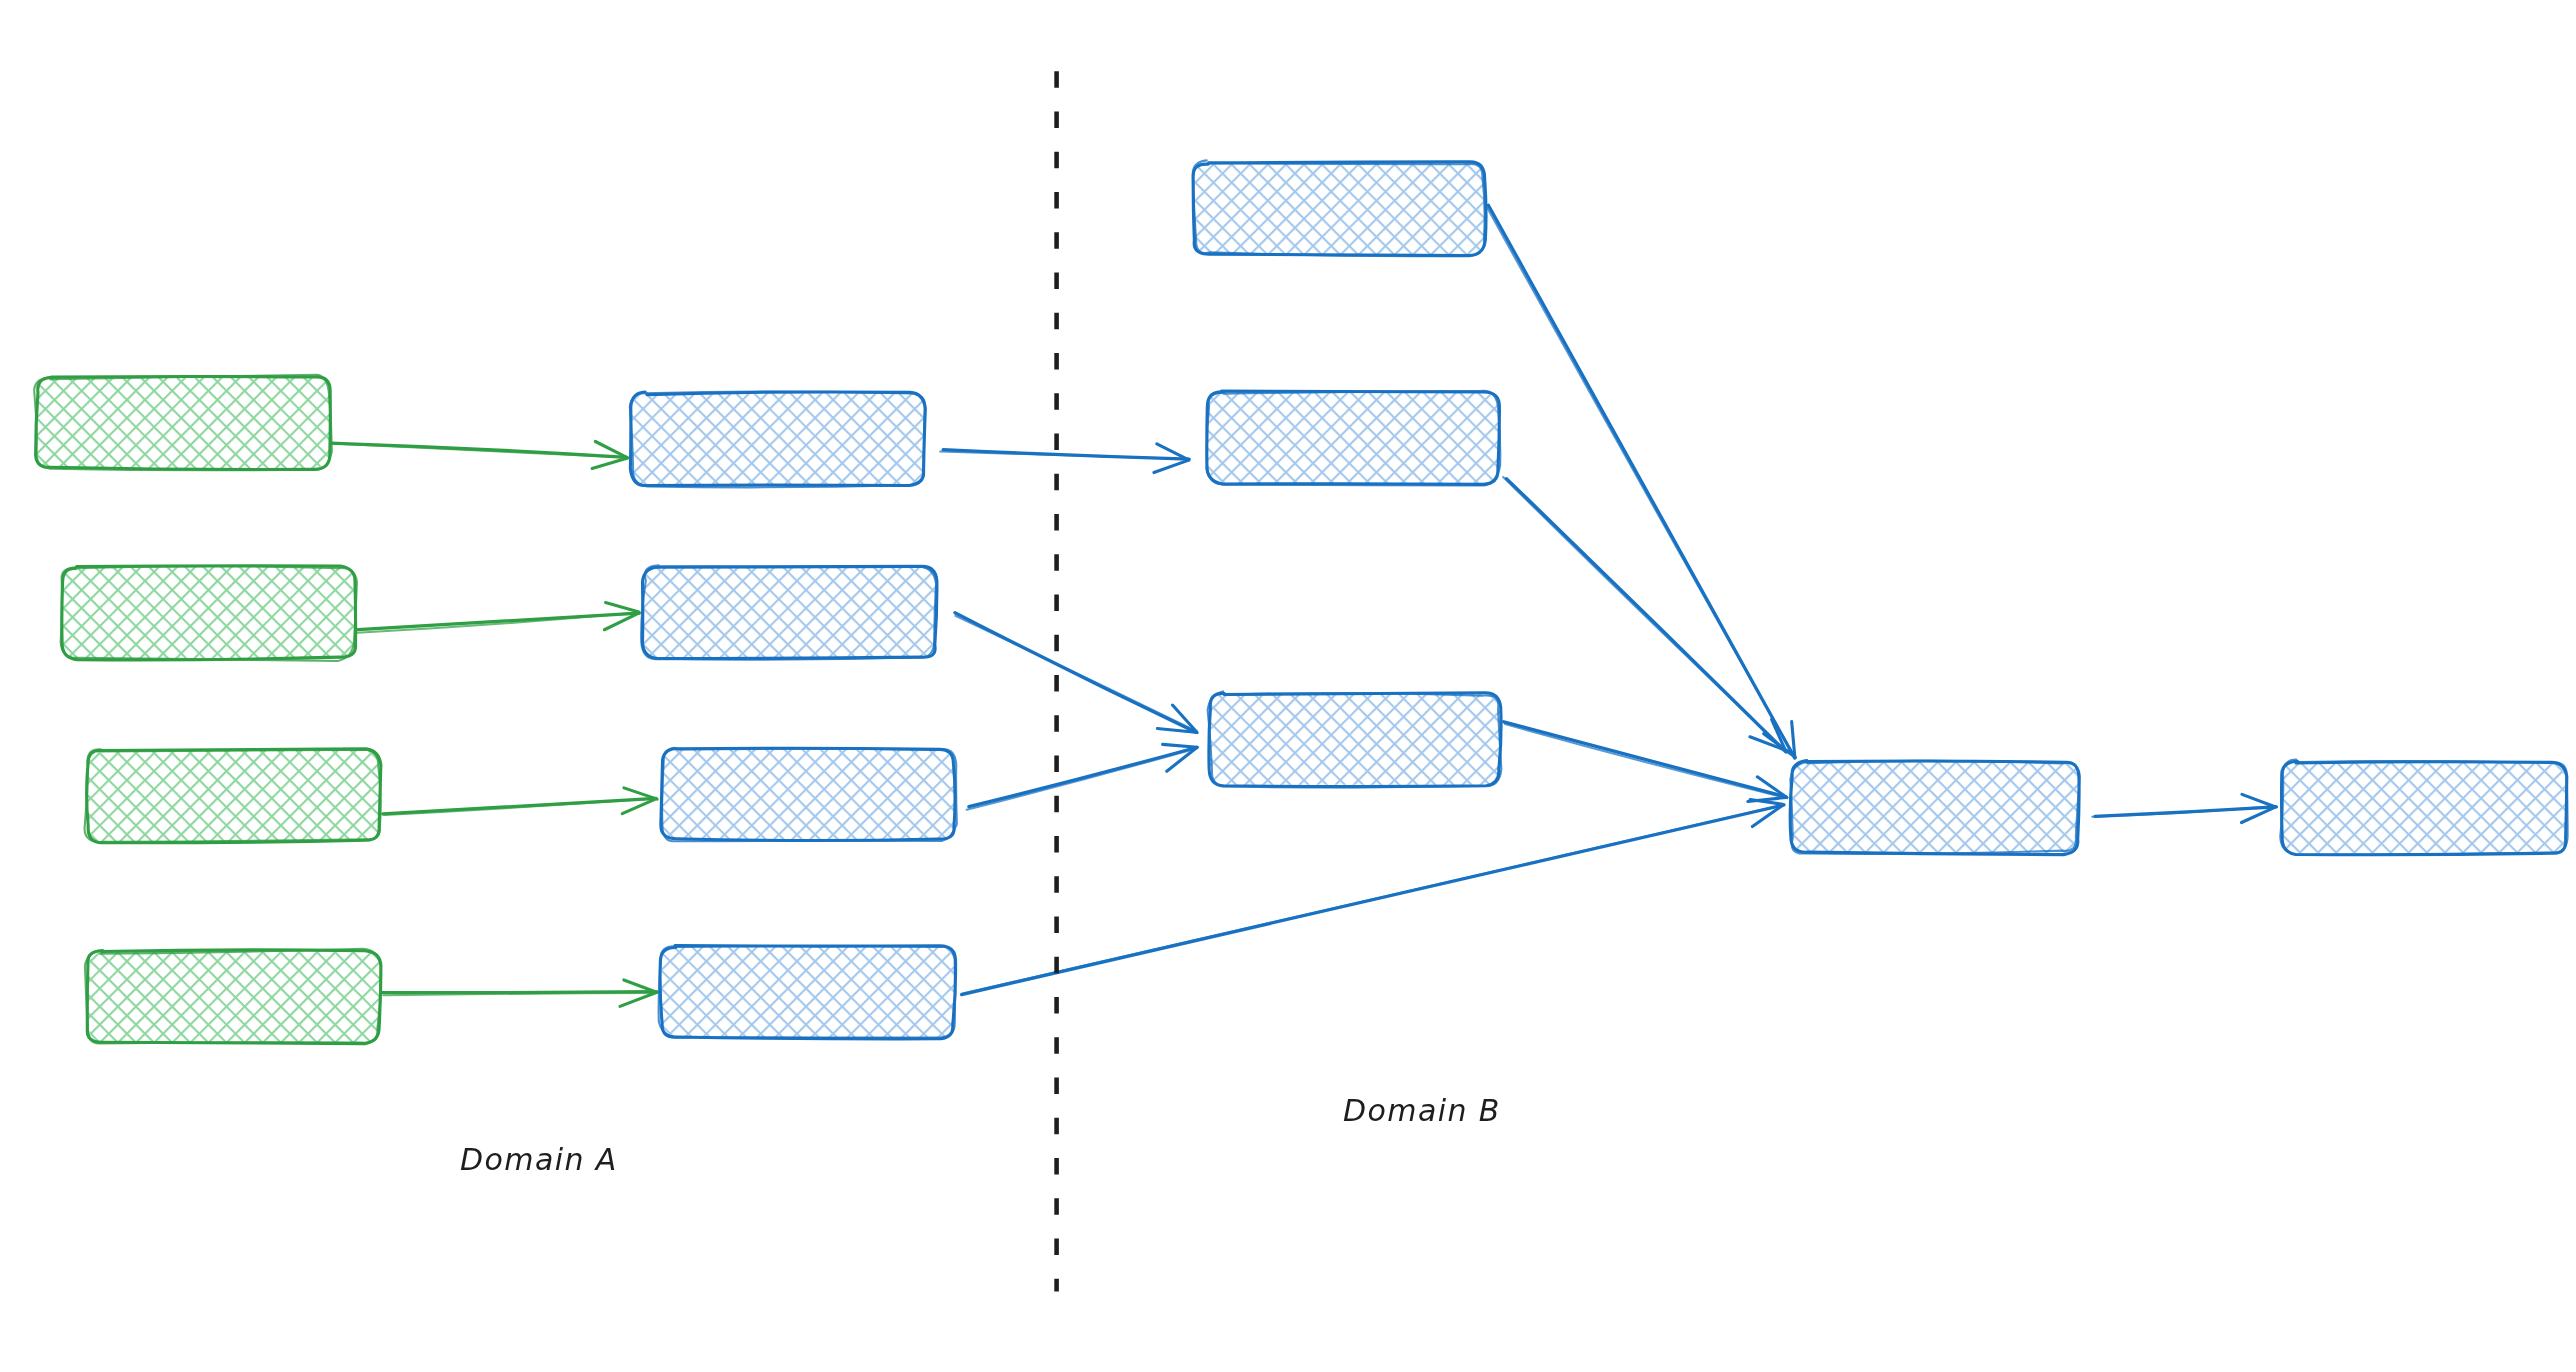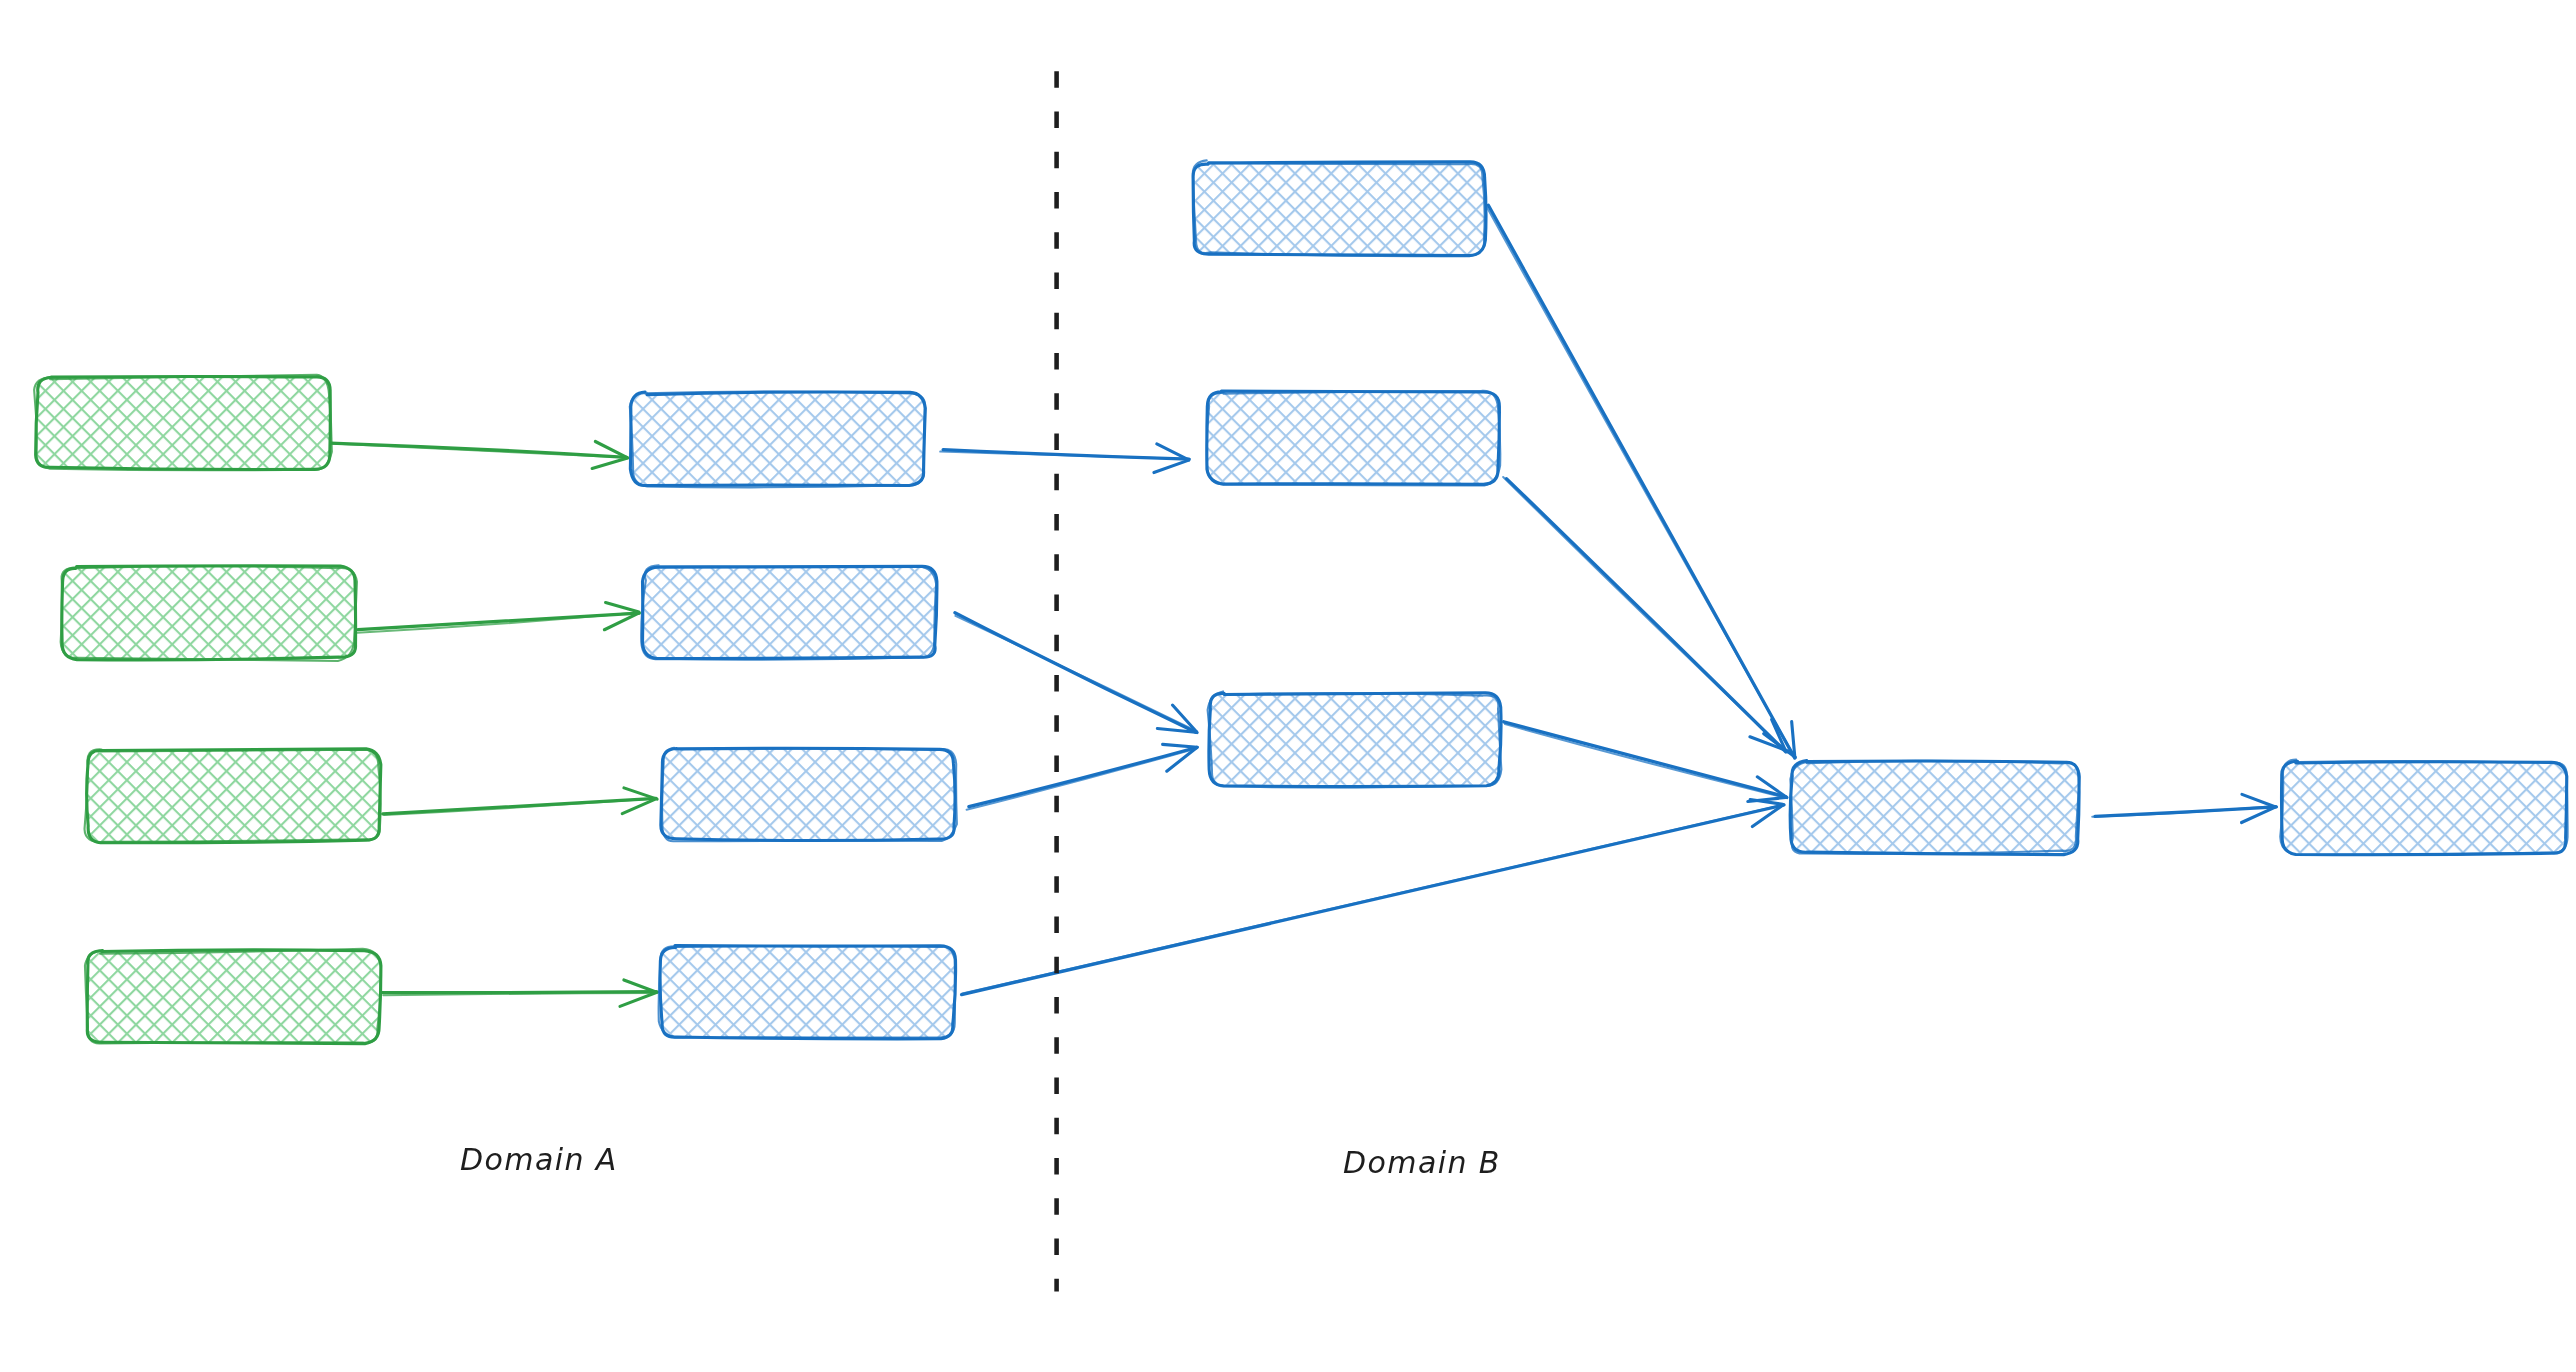--- a/index.html
+++ b/index.html
@@ -200,16 +200,16 @@
           <path d="M 2513.4142014663666 833.1122117829509 Q 2650.734424197115 830.6531106892041 2790.486355435103 834.1970229544677 Q 2807.0496931588277 831.9216055511497 2805.896435284987 849.3591509764083 Q 2807.1954138176516 882.6012343163602 2806.96684730798 914.9317233473994 Q 2806.2212377963588 933.2593919089995 2788.7337352838367 932.1397361573763 Q 2650.7437646547332 934.6783276843838 2511.805256847292 934.5701468610205 Q 2493.120247944258 932.1258241399191 2492.8429067302495 914.7415764261968 Q 2496.9172231378034 881.2598600010388 2495.8846368789673 848.6173708573915 Q 2494.642807434313 830.4610076821409 2510.228523446247 830.4057720941491 " fill="none" stroke="#1971c2" stroke-width="2.3" stroke-linecap="round" stroke-linejoin="round" opacity="0.78"></path>
         </g>
       </g>
     <g id="divider-layer">
         <line x1="1155" y1="78" x2="1155" y2="1412" stroke="#1e1e1e" stroke-width="5" stroke-dasharray="18 26" stroke-linecap="butt"></line>
       </g>
   </svg>
 
   <div class="domain-label" id="label-domain-a" style="left: 460px; top: 1142px;">Domain A</div>
 
-  <div class="domain-label" id="label-domain-b" style="left: 1343px; top: 1145px;">Domain B</div>
+  <div class="domain-label" id="label-domain-b" style="left: 1343px; top: 1093px;">Domain B</div>
 
 </div>
 
 
 </body></html>

